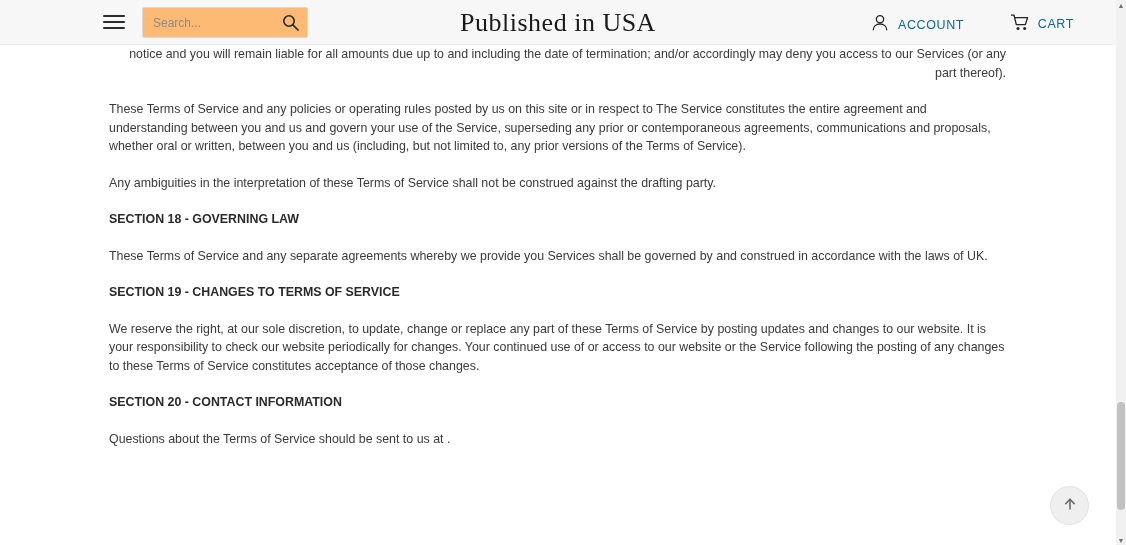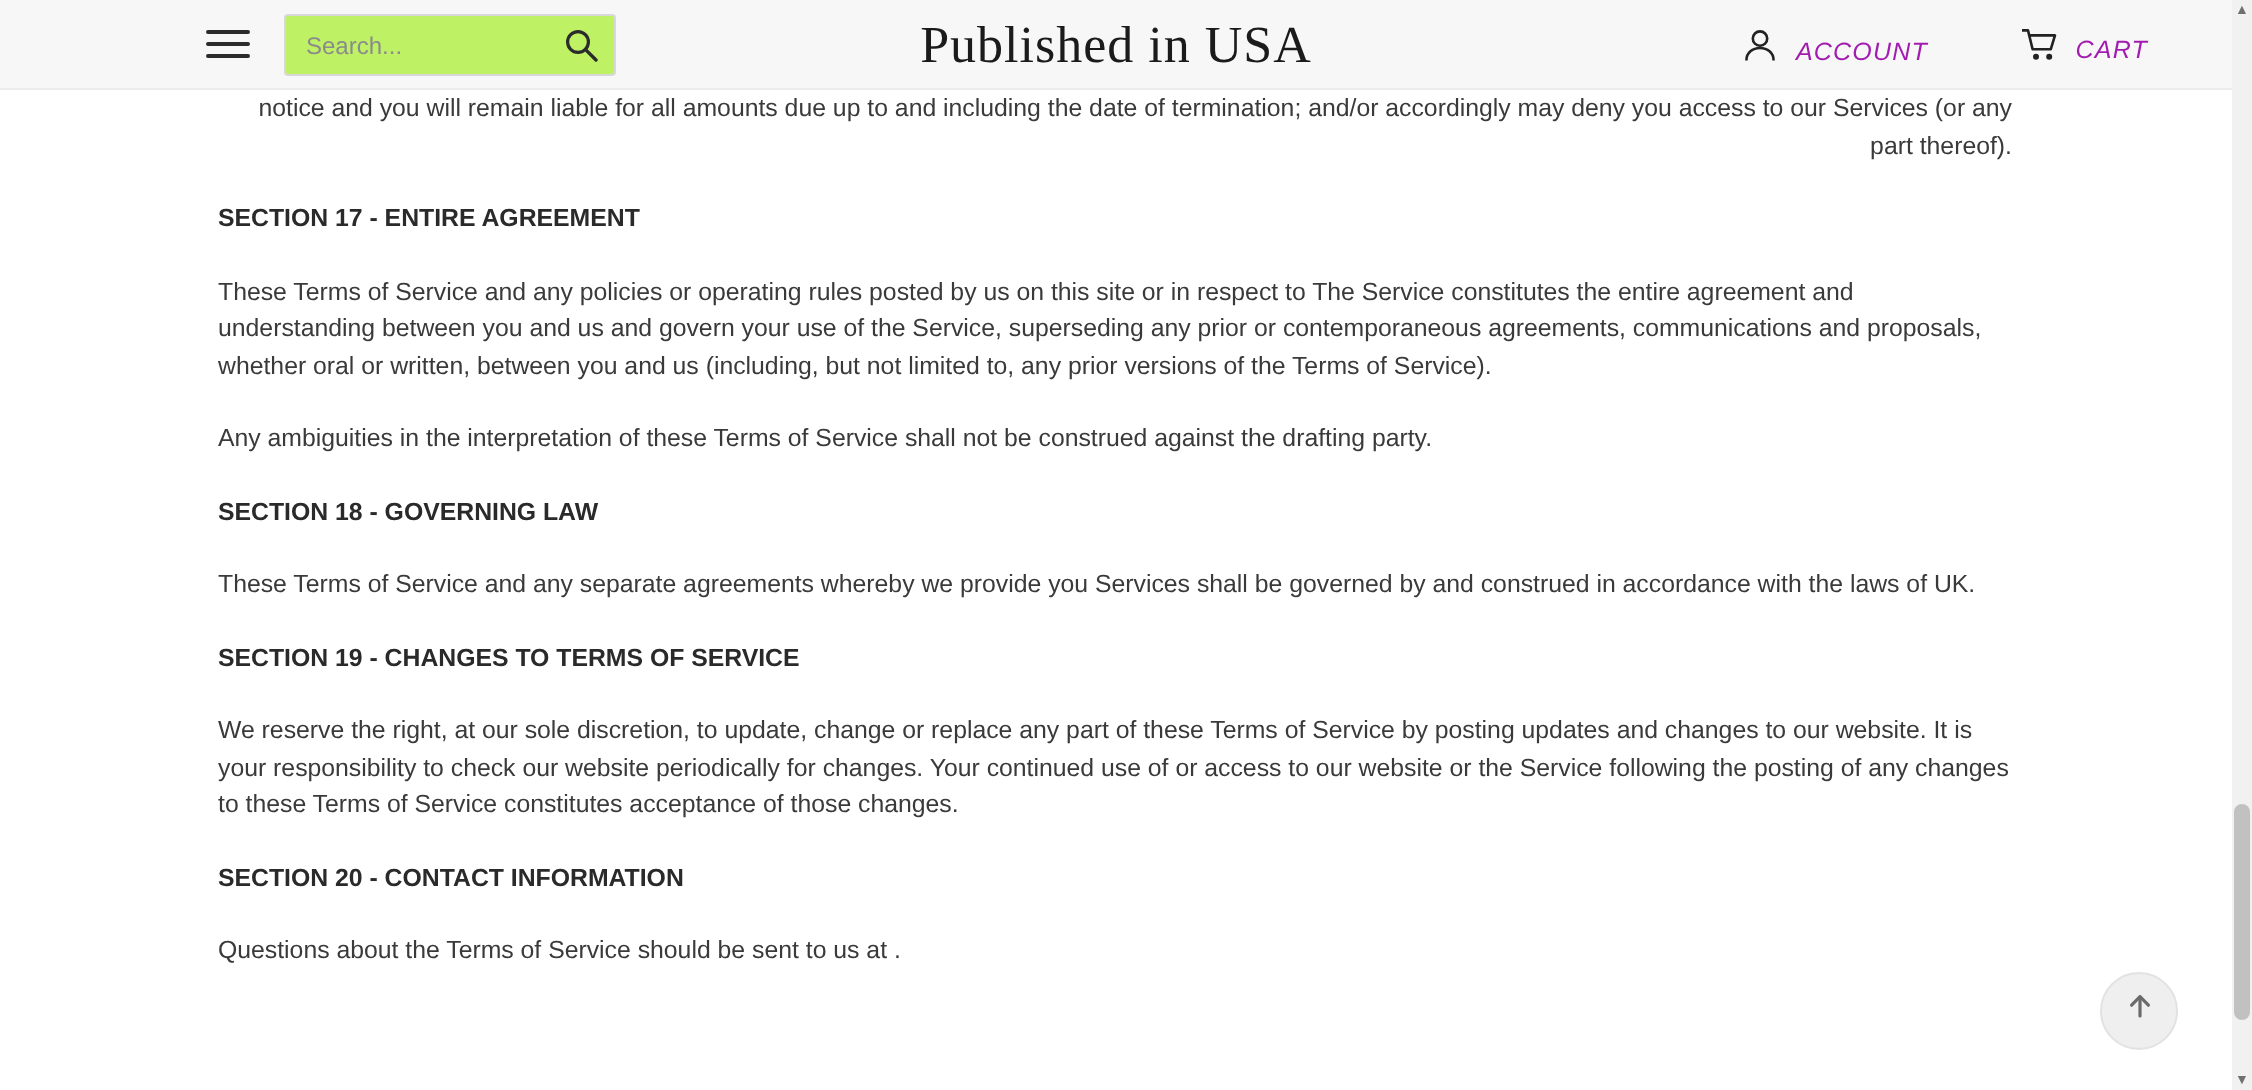--- a/index.html
+++ b/index.html
@@ -48,21 +48,21 @@
     width: 22px;
     background: #2b2b2b;
     border-radius: 1px;
   }
   .search-box {
     position: absolute;
     left: 142px;
     top: 7px;
     width: 166px;
     height: 31px;
-    background: #bef264;
+    background: #fdba74;
     border: 1px solid #d8d8d8;
     border-radius: 2px;
     display: flex;
     align-items: center;
   }
   .search-input {
     border: none;
     outline: none;
     background: transparent;
     font-family: "Liberation Sans", sans-serif;
@@ -106,22 +106,21 @@
     right: 42px;
     top: 12px;
     display: flex;
     align-items: center;
     gap: 7px;
     cursor: pointer;
   }
   .hdr-label {
     font-size: 12.5px;
     letter-spacing: 0.6px;
-    color: #a21caf;
-    font-style: italic;
+    color: #0369a1;
   }
 
   
   .content {
     position: absolute;
     top: 45px;
     left: 0;
     width: 1116px;
     height: 500px;
     padding: 0;
@@ -241,21 +240,20 @@
         </svg>
       </span>
       <span class="hdr-label">CART</span>
     </div>
   </div>
 
   <div class="content">
     <div class="doc">
 
       <p class="first-para">notice and you will remain liable for all amounts due up to and including the date of termination; and/or accordingly may deny you access to our Services (or any part thereof).</p>
-      <h3>SECTION 17 - ENTIRE AGREEMENT</h3>
       <p>These Terms of Service and any policies or operating rules posted by us on this site or in respect to The Service constitutes the entire agreement and understanding between you and us and govern your use of the Service, superseding any prior or contemporaneous agreements, communications and proposals, whether oral or written, between you and us (including, but not limited to, any prior versions of the Terms of Service).</p>
       <p>Any ambiguities in the interpretation of these Terms of Service shall not be construed against the drafting party.</p>
       <h3>SECTION 18 - GOVERNING LAW</h3>
       <p>These Terms of Service and any separate agreements whereby we provide you Services shall be governed by and construed in accordance with the laws of UK.</p>
       <h3>SECTION 19 - CHANGES TO TERMS OF SERVICE</h3>
       <p>We reserve the right, at our sole discretion, to update, change or replace any part of these Terms of Service by posting updates and changes to our website. It is your responsibility to check our website periodically for changes. Your continued use of or access to our website or the Service following the posting of any changes to these Terms of Service constitutes acceptance of those changes.</p>
       <h3>SECTION 20 - CONTACT INFORMATION</h3>
       <p>Questions about the Terms of Service should be sent to us at .</p>
 
     </div>

